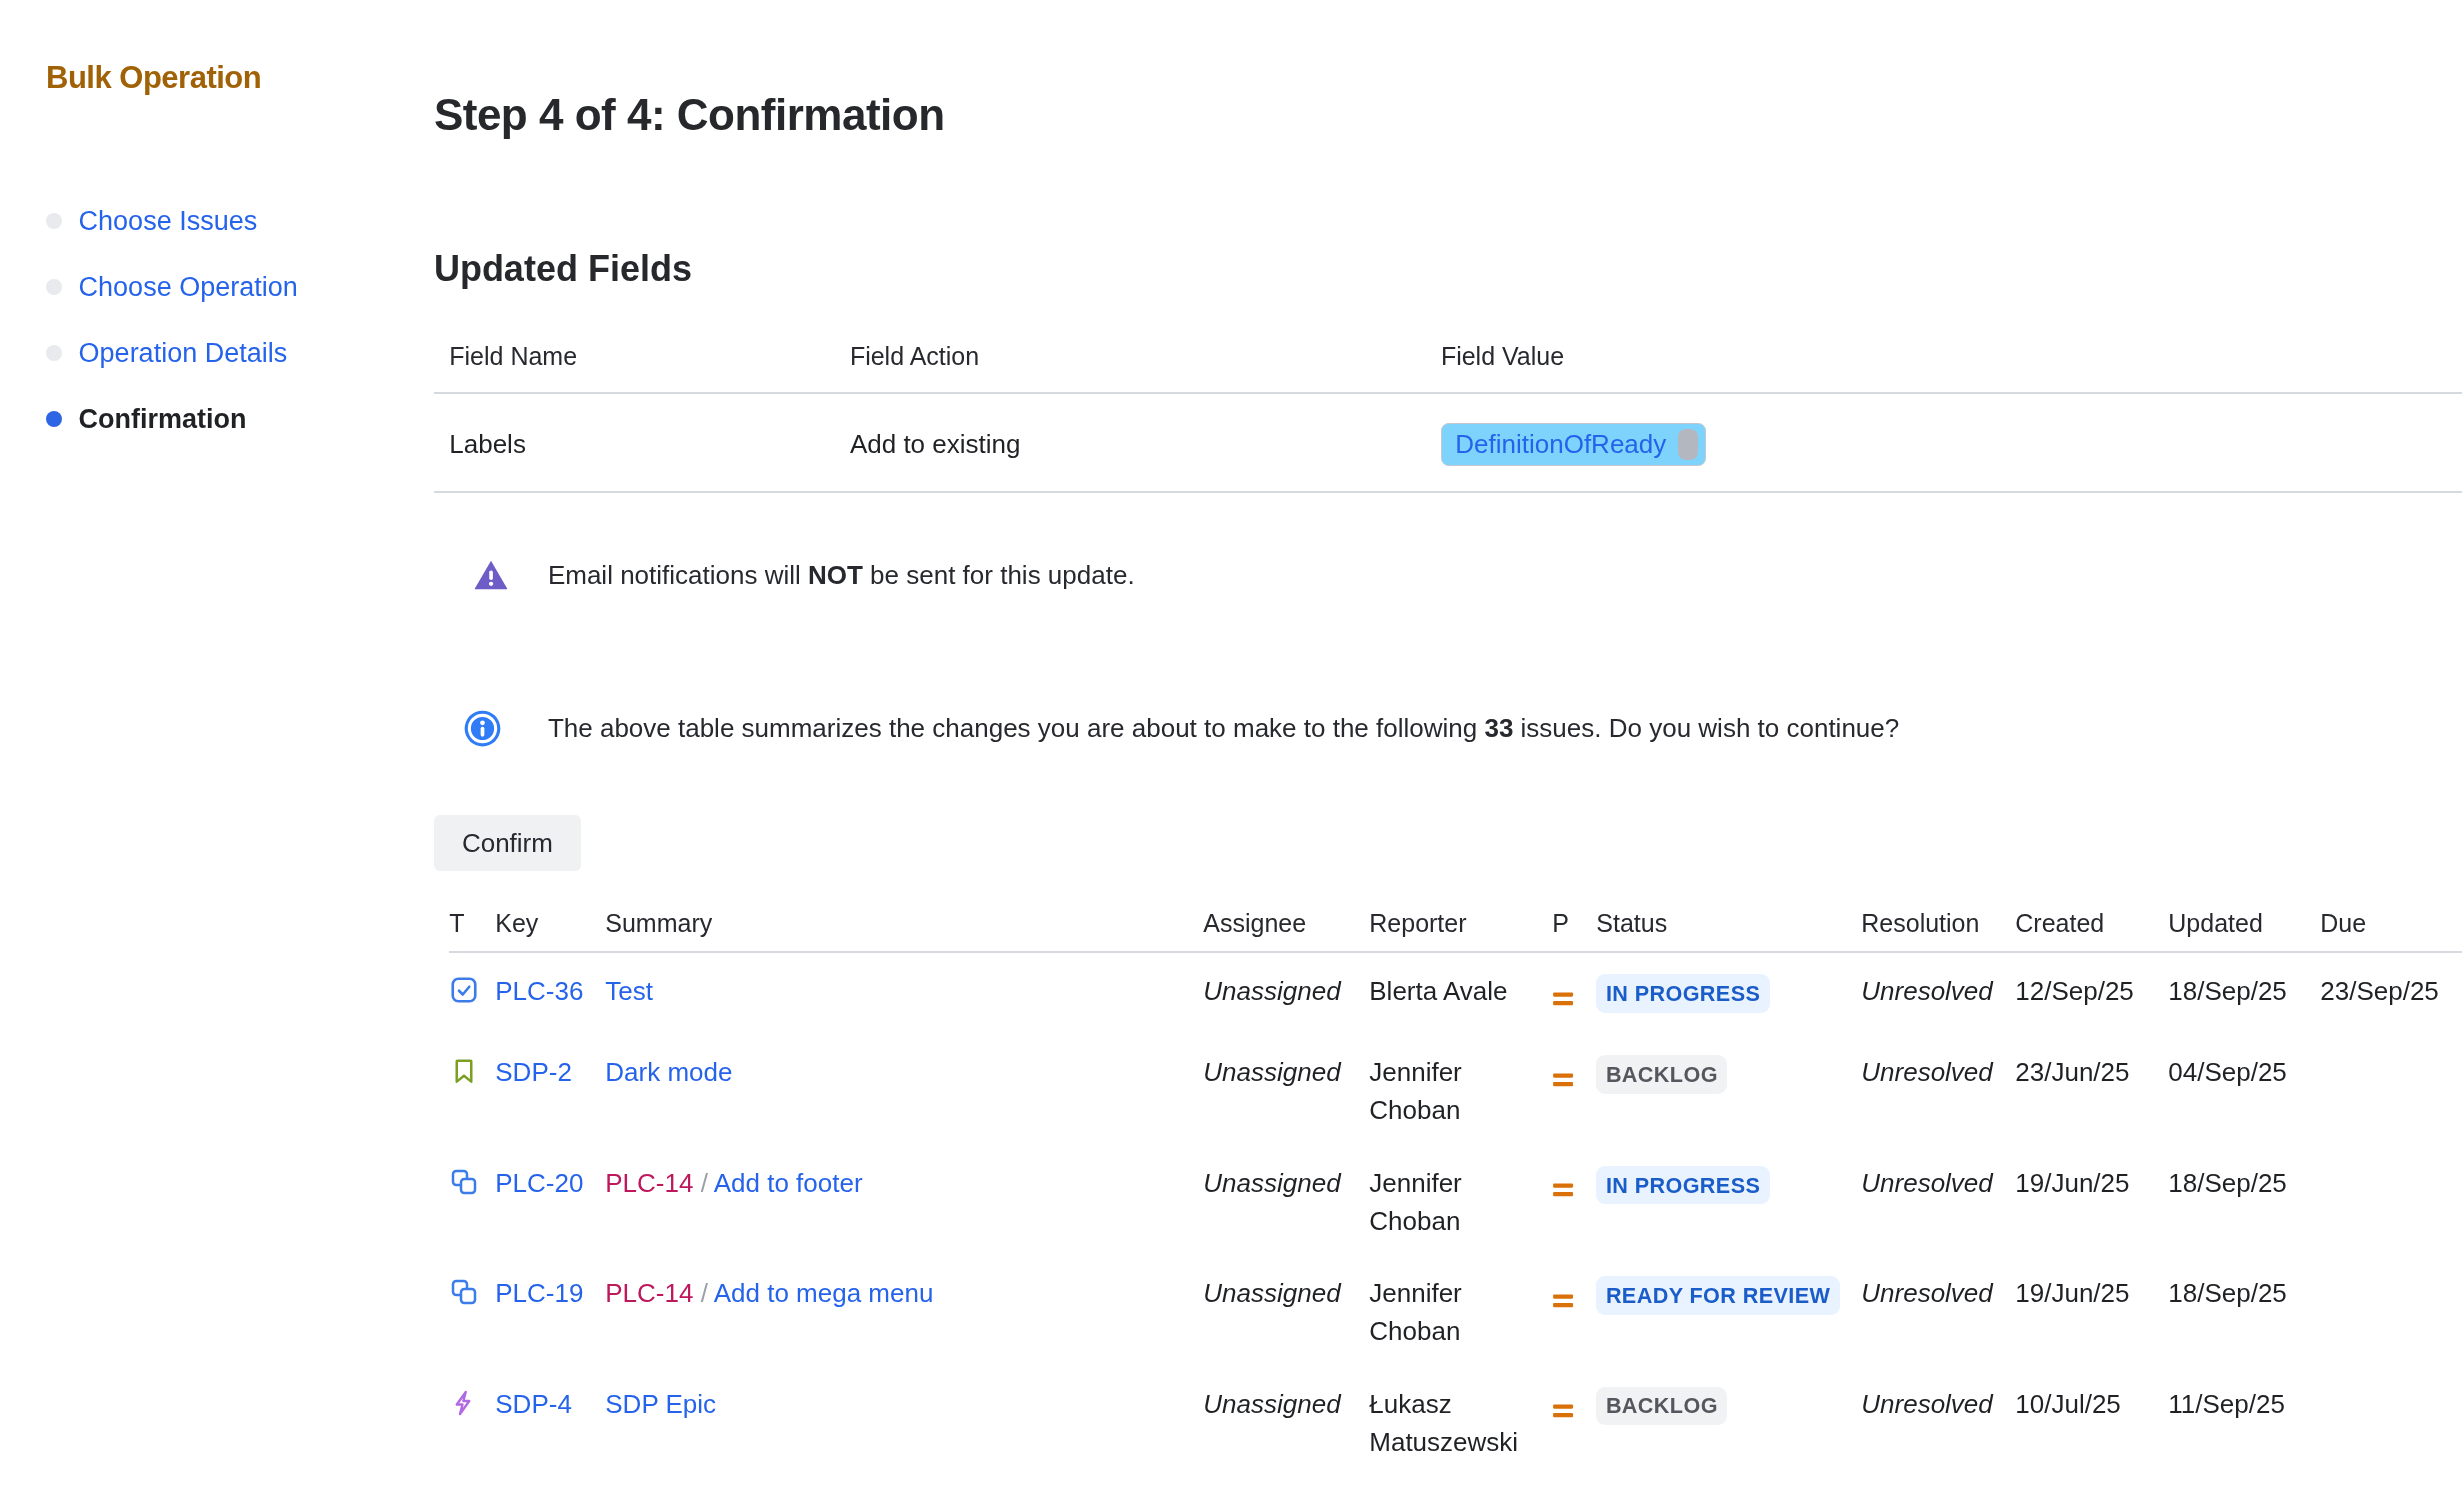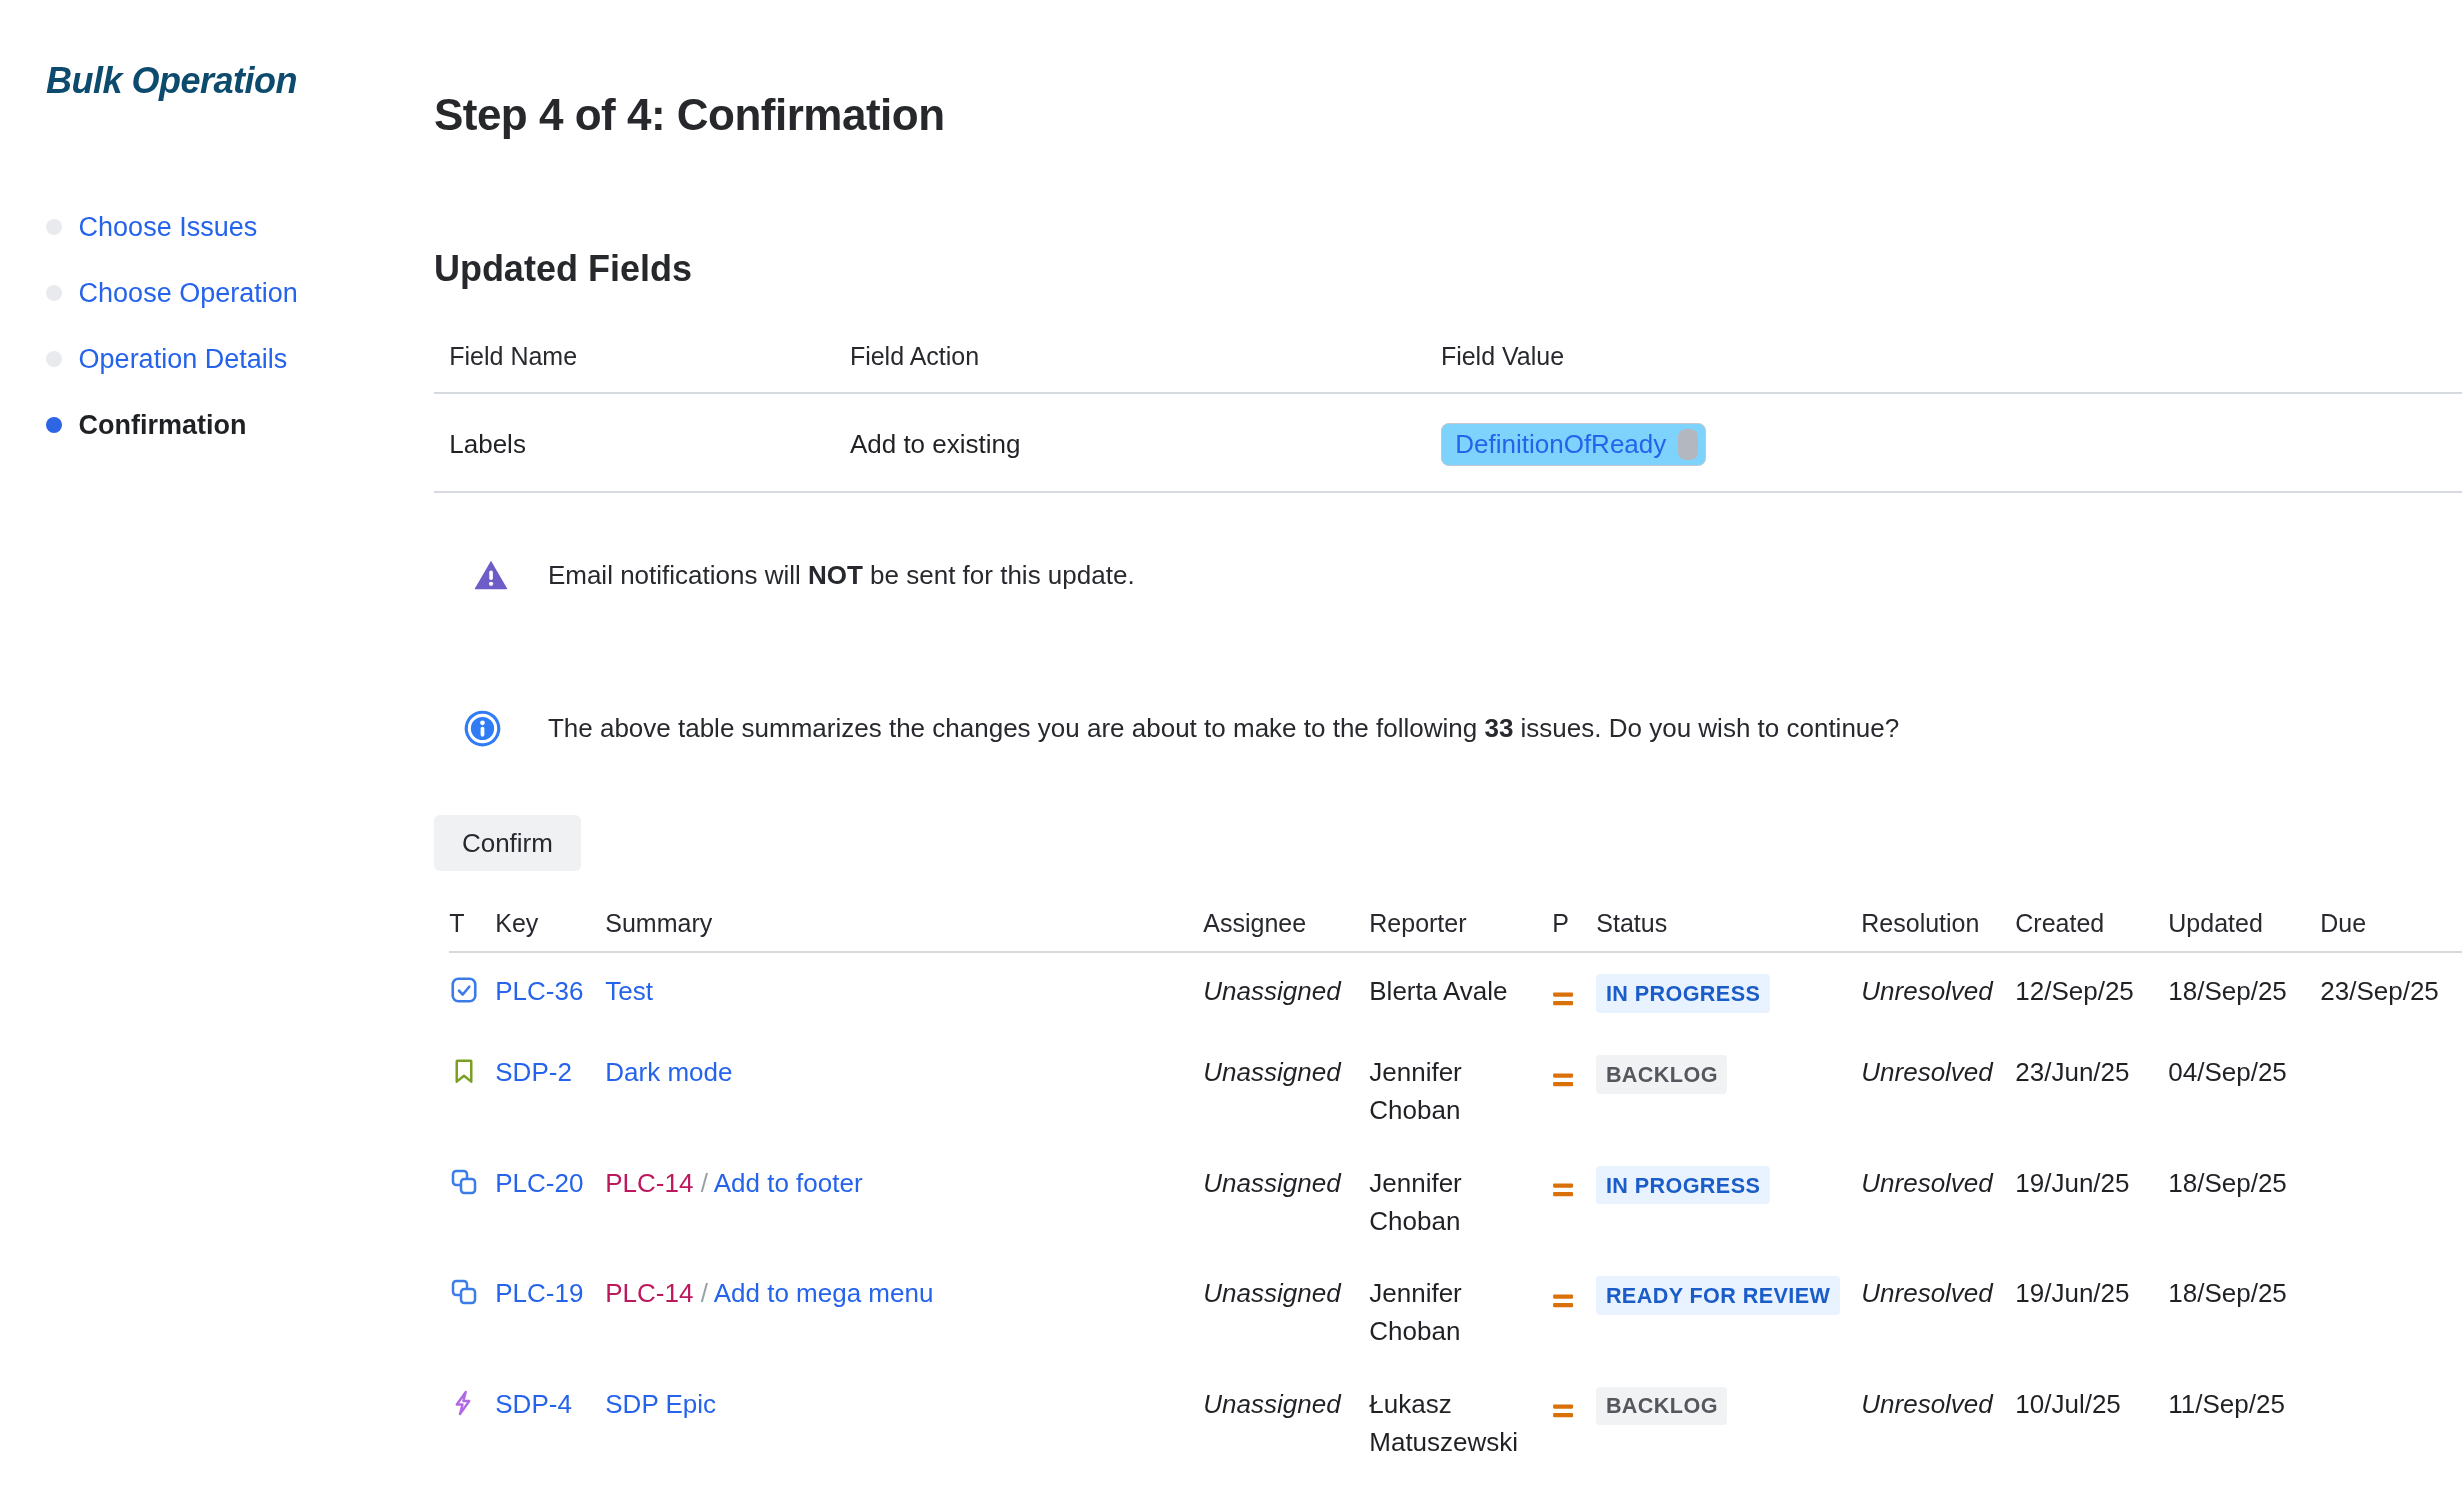--- a/index.html
+++ b/index.html
@@ -8,21 +8,21 @@
     width:2462px; height:1495px;
     background:#ffffff;
     font-family:"Liberation Sans", sans-serif;
     color:#1f2124;
     overflow:hidden;
   }
   .layout { display:flex; width:2462px; height:1495px; }
 
   
   .sidebar { width:432px; flex:0 0 432px; padding:60px 0 0 46px; }
-  .app-title { font-size:36px; font-weight:700; color:#0c4a6e; letter-spacing:-0.5px;font-style:italic; }
+  .app-title { font-size:31px; font-weight:700; color:#a16207; letter-spacing:-0.5px; }
   .steps { margin-top:106px; }
   .step { display:flex; align-items:center; gap:16.3px; margin-top:28px; }
   .steps .step:first-child { margin-top:0; }
   .dot { width:16.3px; height:16.3px; border-radius:50%; background:#e8eaed; flex:0 0 16.3px; }
   .dot.active { background:#2e65e5; }
   .step a { color:#2563eb; text-decoration:none; font-size:27px; line-height:38px; }
   .step .current { color:#1f2124; font-weight:700; font-size:27px; line-height:38px; }
   .substep { margin:1.9px 0 0 33px; width:259px; font-size:27px; line-height:38px; color:#2a2c30; }
   .substep b { font-weight:700; }
 
@@ -87,21 +87,21 @@
   }
   .issues-table a { color:#2563eb; text-decoration:none; }
   .ital { font-style:italic; }
   .parent-key { color:#be185d; }
   .slash { color:#9aa0a8; }
   .ticon { display:inline-block; margin-top:2.9px; }
   .pri { display:inline-block; margin-top:8.6px; }
   .badge {
     display:inline-block; white-space:nowrap;
     font-size:21.6px; font-weight:700; letter-spacing:0.4px; line-height:27px;
-    padding:5.8px 9.6px; border-radius:4px; margin-top:1.9px;
+    padding:5.8px 9.6px; border-radius:9px; margin-top:1.9px;
   }
   .badge.info { background:#e9f2ff; color:#1a5cc8; }
   .badge.neutral { background:#f1f2f4; color:#54575d; }
 </style>
 </head>
 <body>
 
 <div class="layout">
 
   <aside class="sidebar">

